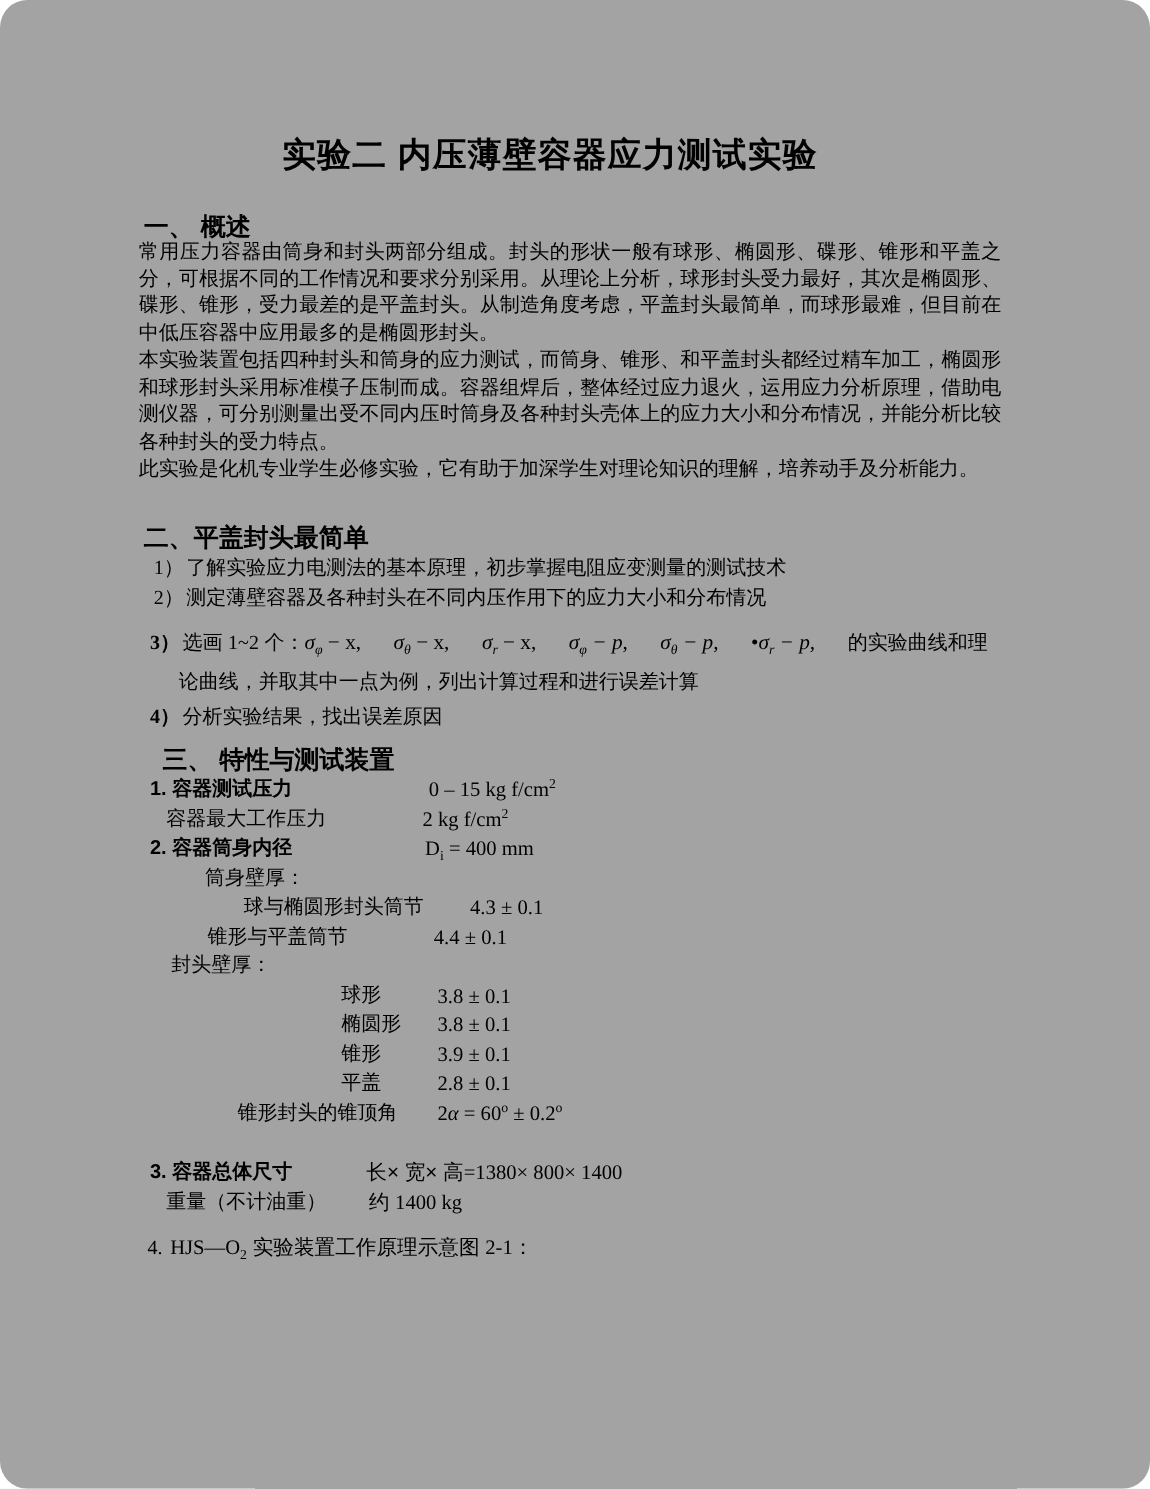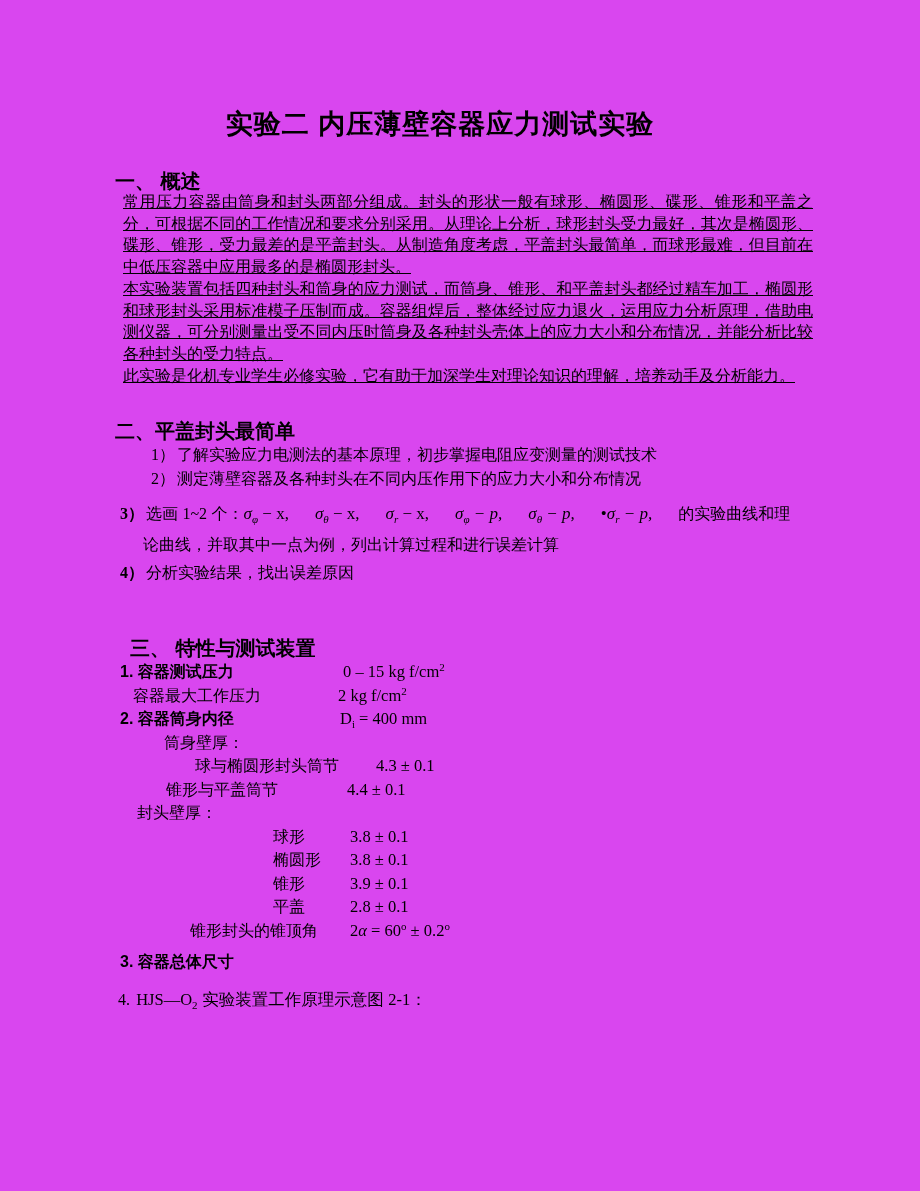--- a/index.html
+++ b/index.html
@@ -1,59 +1,60 @@
 <!DOCTYPE html>
 <html><head>
 <meta charset="utf-8">
 <style>
   html,body{margin:0;padding:0;background:#ffffff;}
   .page{
     position:relative;
     width:920px;height:1191px;
-    background:#d946ef;
+    background:#a3a3a3;
     color:#000;
     font-family:"Liberation Sans", sans-serif;
     overflow:hidden;
+    border-radius:22px;
   }
   .doc-title{
     position:absolute;top:106px;left:0;width:880px;
     text-align:center;
     font-size:27px;font-weight:bold;letter-spacing:1px;
   }
   .sec-heading{font-weight:bold;font-size:20px;}
   #sec1-heading{position:absolute;top:168px;left:115px;}
   .paras{
-    position:absolute;top:191px;left:123px;width:690px;
-    font-size:16px;line-height:21.7px;text-align:justify;text-decoration:underline;
+    position:absolute;top:191px;left:111px;width:690px;
+    font-size:16px;line-height:21.7px;text-align:justify;
   }
   .paras p{margin:0;}
   .sec2{position:absolute;top:419px;left:115px;width:705px;font-size:16px;}
   .sec2 .sec-heading{line-height:24px;padding-left:0;}
-  .p-item{line-height:23.8px;padding-left:8px;margin-left:28px;}
+  .p-item{line-height:23.8px;padding-left:8px;}
   .p-item3{margin-top:6px;line-height:34px;padding-left:5px;}
   .p-item3-cont{margin-top:2px;line-height:24px;padding-left:28px;}
   .p-item4{margin-top:4px;line-height:23.8px;padding-left:5px;}
   .marker{font-family:"Liberation Serif", serif;margin-right:2px;}
   .marker.bold{font-weight:bold;}
   .serif{font-family:"Liberation Serif", serif;}
   .term{display:inline-block;margin-right:26px;font-family:"Liberation Serif", serif;font-size:17px;}
   .term:last-of-type{margin-right:2px;}
   .rich .sup{vertical-align:super;font-size:11px;line-height:0;}
   .rich .sub{vertical-align:sub;font-size:11px;line-height:0;}
   .rich .it{font-style:italic;}
   .rich .sans{font-family:"Liberation Sans", sans-serif;}
   .sec3{position:absolute;top:596px;left:115px;width:705px;font-size:16px;}
-  .sec3 .sec-heading{line-height:24px;padding-left:15px;margin-top:40px;}
+  .sec3 .sec-heading{line-height:24px;padding-left:15px;}
   .srow{position:relative;line-height:23.5px;}
   .svalue{
     position:absolute;top:0;
     font-family:"Liberation Serif", serif;
     font-size:16.5px;white-space:nowrap;
   }
-  .gap8{margin-top:8px;}
+  .gap8{margin-top:24px;}
   .fig-line{margin-top:13px;line-height:24px;padding-left:3px;}
   .fig-line .rich{font-family:"Liberation Serif", serif;font-size:16.5px;}
   
   .li5{padding-left:5px;font-weight:bold;}  .li18{padding-left:18px;} .li22{padding-left:22px;}
   .li49{padding-left:49px;}.li51{padding-left:51px;font-family:Liberation Serif, serif;} .li75{padding-left:75px;}
   .li80{padding-left:80px;}.li158{padding-left:158px;}
 </style>
 </head>
 <body>
 
@@ -132,20 +133,25 @@
     <div class="srow">
       <span class="li158">平盖</span>
       <span class="svalue rich" style="left:235px"><span>2.8 ± 0.1</span></span>
     </div>
     <div class="srow">
       <span class="li75">锥形封头的锥顶角</span>
       <span class="svalue rich" style="left:235px"><span>2</span><span class="it">α</span><span> = 60</span><span class="sup">o</span><span> ± 0.2</span><span class="sup">o</span></span>
     </div>
     <div class="srow gap8">
       <span class="li5">3. 容器总体尺寸</span>
+      <span class="svalue rich" style="left:178px"><span class="sans">长× 宽× 高</span><span>=1380× 800× 1400</span></span>
+    </div>
+    <div class="srow">
+      <span class="li18">重量（不计油重）</span>
+      <span class="svalue rich" style="left:180px"><span class="sans">约 </span><span>1400 </span><span>kg</span></span>
     </div>
 
     <div class="fig-line">
       <span class="marker">4.</span><span class="rich"><span> HJS—O</span><span class="sub">2</span><span class="sans"> 实验装置工作原理示意图 </span><span>2-1</span><span class="sans">：</span></span>
     </div>
   </div>
 
 </div>
 
 </body></html>

